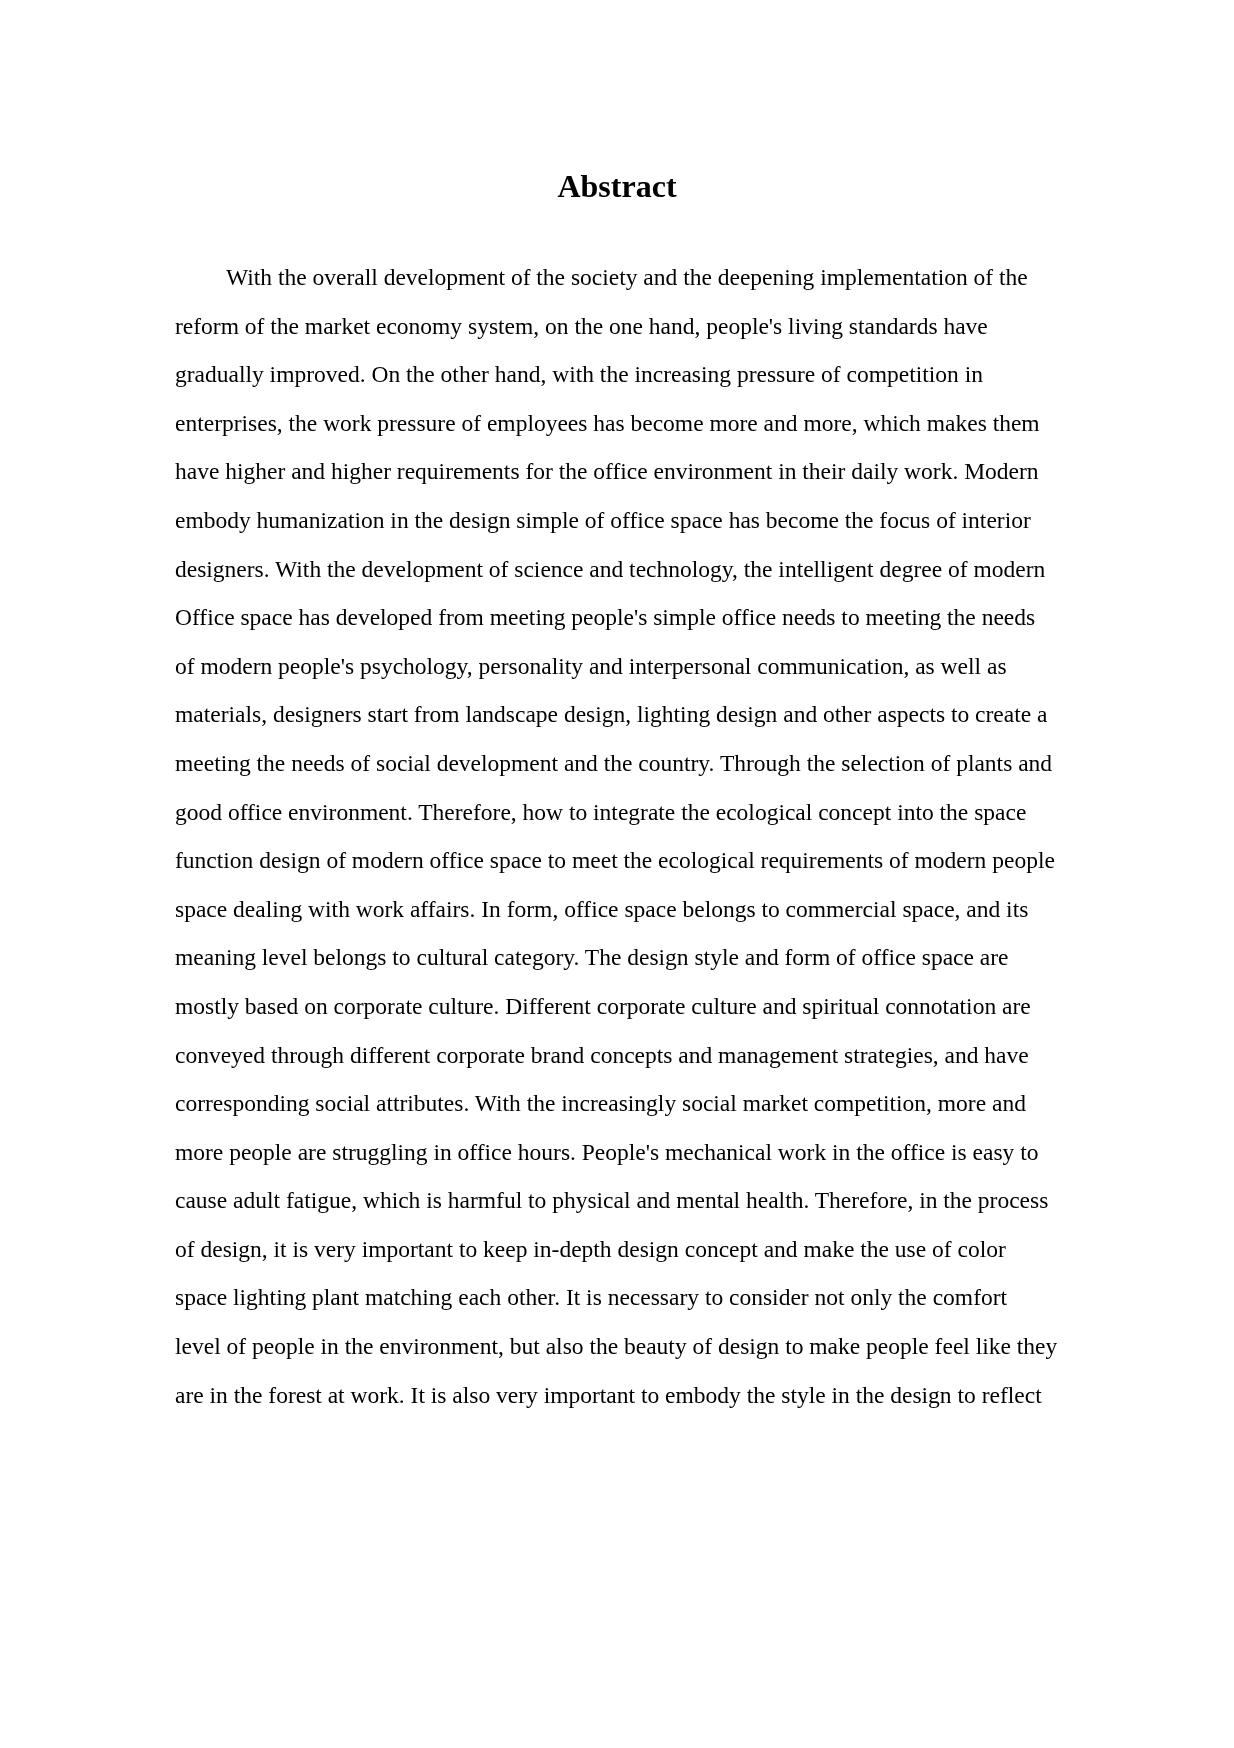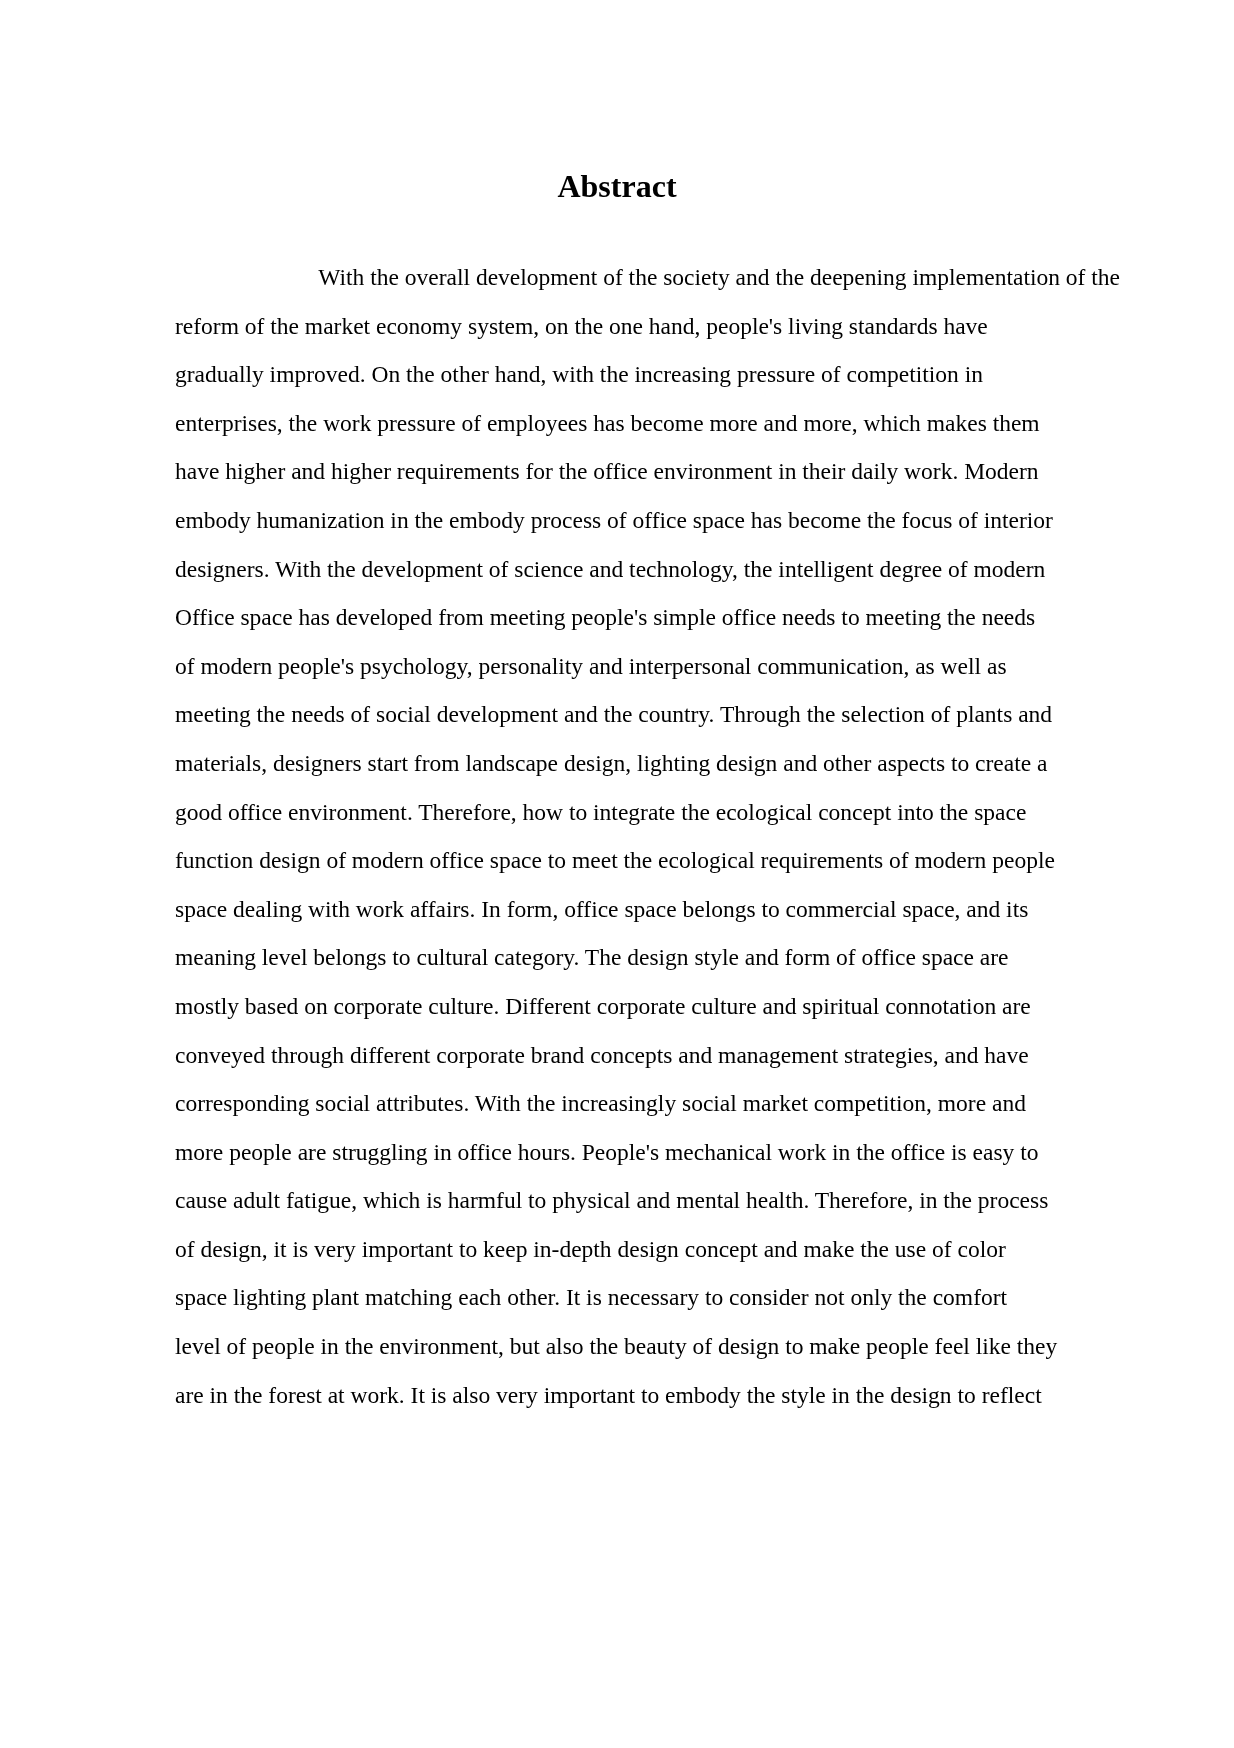--- a/index.html
+++ b/index.html
@@ -44,41 +44,40 @@
       font-size: 23.5px;
       line-height: 48.6px;
     }
     .line {
       display: block;
       white-space: nowrap;
       height: 48.6px;
     }
     .line.indent {
       padding-left: 51px;
-      text-align: right;
     }
   </style>
 </head>
 <body>
 
 <div class="page">
   <h1 class="title">Abstract</h1>
 
   <div class="body-text">
     <span class="line indent">With the overall development of the society and the deepening implementation of the</span>
     <span class="line">reform of the market economy system, on the one hand, people's living standards have</span>
     <span class="line">gradually improved. On the other hand, with the increasing pressure of competition in</span>
     <span class="line">enterprises, the work pressure of employees has become more and more, which makes them</span>
     <span class="line">have higher and higher requirements for the office environment in their daily work. Modern</span>
-    <span class="line">embody humanization in the embody process of office space has become the focus of interior</span>
+    <span class="line">embody humanization in the design simple of office space has become the focus of interior</span>
     <span class="line">designers. With the development of science and technology, the intelligent degree of modern</span>
     <span class="line">Office space has developed from meeting people's simple office needs to meeting the needs</span>
     <span class="line">of modern people's psychology, personality and interpersonal communication, as well as</span>
+    <span class="line">materials, designers start from landscape design, lighting design and other aspects to create a</span>
     <span class="line">meeting the needs of social development and the country. Through the selection of plants and</span>
-    <span class="line">materials, designers start from landscape design, lighting design and other aspects to create a</span>
     <span class="line">good office environment. Therefore, how to integrate the ecological concept into the space</span>
     <span class="line">function design of modern office space to meet the ecological requirements of modern people</span>
     <span class="line">space dealing with work affairs. In form, office space belongs to commercial space, and its</span>
     <span class="line">meaning level belongs to cultural category. The design style and form of office space are</span>
     <span class="line">mostly based on corporate culture. Different corporate culture and spiritual connotation are</span>
     <span class="line">conveyed through different corporate brand concepts and management strategies, and have</span>
     <span class="line">corresponding social attributes. With the increasingly social market competition, more and</span>
     <span class="line">more people are struggling in office hours. People's mechanical work in the office is easy to</span>
     <span class="line">cause adult fatigue, which is harmful to physical and mental health. Therefore, in the process</span>
     <span class="line">of design, it is very important to keep in-depth design concept and make the use of color</span>

